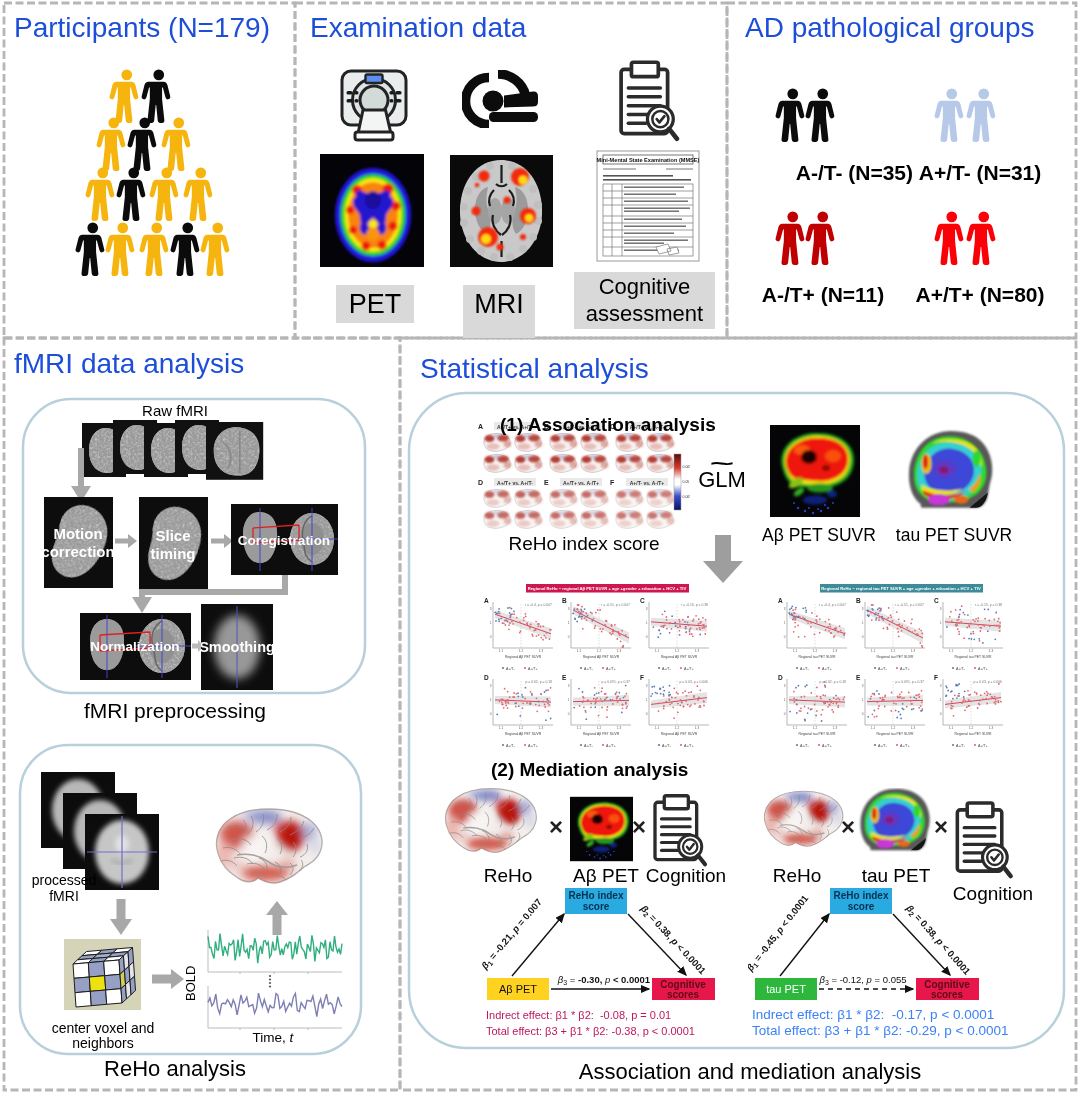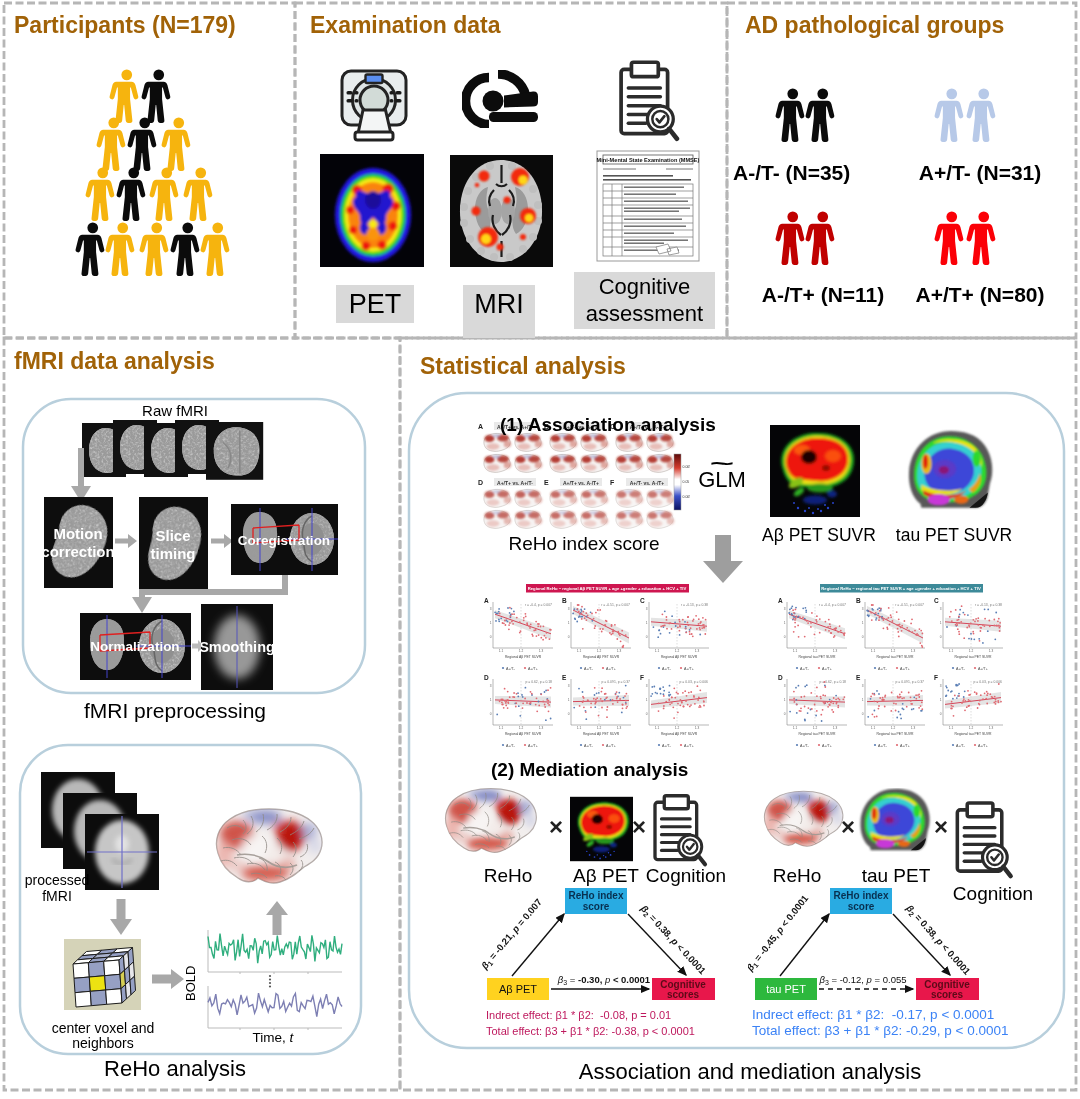--- a/index.html
+++ b/index.html
@@ -1,16 +1,16 @@
 <!DOCTYPE html>
 <html><head><meta charset="utf-8"><style>
 html,body{margin:0;padding:0}
 body{width:1080px;height:1099px;position:relative;background:#fff;font-family:"Liberation Sans",sans-serif;overflow:hidden}
 .abs{position:absolute}
-.ttl{position:absolute;font-weight:bold;font-size:23px;color:#a16207;white-space:nowrap}
+.ttl{position:absolute;font-weight:normal;font-size:28px;color:#1d4ed8;white-space:nowrap}
 .gbox{position:absolute;background:#d9d9d9;color:#000;text-align:center}
 .ctr{text-align:center}
 svg{display:block}
 </style></head>
 <body>
 
 <svg class="abs" style="left:0;top:0" width="1080" height="1099" viewBox="0 0 1080 1099">
 <g fill="none" stroke="#b6b6b6" stroke-width="2.8" stroke-dasharray="8 3.5">
 <rect x="4" y="3" width="291" height="335"></rect>
 <rect x="295" y="3" width="432" height="335"></rect>
@@ -64,21 +64,21 @@
 <use href="#person" transform="translate(50,88) scale(0.255)" fill="#0b0b0b"></use>
 <use href="#person" transform="translate(80,88) scale(0.255)" fill="#0b0b0b"></use>
 <use href="#person" transform="translate(209,88) scale(0.255)" fill="#b7c9e8"></use>
 <use href="#person" transform="translate(241,88) scale(0.255)" fill="#b7c9e8"></use>
 <use href="#person" transform="translate(50,211) scale(0.255)" fill="#c00000"></use>
 <use href="#person" transform="translate(80,211) scale(0.255)" fill="#c00000"></use>
 <use href="#person" transform="translate(209,211) scale(0.255)" fill="#fb0007"></use>
 <use href="#person" transform="translate(241,211) scale(0.255)" fill="#fb0007"></use>
 </g>
 </svg>
-<div class="abs" style="left:733px;top:161px;width:180px;text-align:left;font-weight:bold;font-size:21px">A-/T- (N=35)</div>
+<div class="abs" style="left:733px;top:161px;width:180px;text-align:right;font-weight:bold;font-size:21px">A-/T- (N=35)</div>
 <div class="abs" style="left:890px;top:161px;width:180px;text-align:center;font-weight:bold;font-size:21px">A+/T- (N=31)</div>
 <div class="abs" style="left:733px;top:283px;width:180px;text-align:center;font-weight:bold;font-size:21px">A-/T+ (N=11)</div>
 <div class="abs" style="left:890px;top:283px;width:180px;text-align:center;font-weight:bold;font-size:21px">A+/T+ (N=80)</div>
 
 <svg class="abs" style="left:339px;top:64px" width="70" height="78" viewBox="0 0 70 78">
 <rect x="3" y="7" width="64" height="54" rx="9" fill="#e9edee" stroke="#232323" stroke-width="3"></rect>
 <circle cx="35" cy="36" r="21.5" fill="#dfe5e6" stroke="#232323" stroke-width="3"></circle>
 <circle cx="35" cy="36" r="14" fill="#d2dbd7" stroke="#232323" stroke-width="3"></circle>
 <rect x="26.5" y="10.5" width="17" height="8.5" rx="1.5" fill="#5b8ff0" stroke="#232323" stroke-width="2.4"></rect>
 <g fill="#1a1a1a">
@@ -379,21 +379,21 @@
 <use href="#procImg" x="22" y="21"></use>
 <g transform="translate(44,42)">
 <rect width="74" height="76" fill="#0c0c0c"></rect>
 <ellipse cx="37" cy="38" rx="27" ry="32" fill="#c6c6c6" filter="url(#pblur)"></ellipse>
 <ellipse cx="37" cy="30" rx="7" ry="9" fill="#e2e2e2" filter="url(#pblur)"></ellipse>
 <path d="M27 45 C32 51 42 51 47 45" stroke="#999" stroke-width="2" fill="none" filter="url(#pblur)"></path>
 <line x1="37" y1="2" x2="37" y2="74" stroke="#7070c8" stroke-width="1.2"></line>
 <line x1="2" y1="38" x2="72" y2="38" stroke="#7070c8" stroke-width="1.2"></line>
 </g>
 </svg>
-<div class="abs ctr" style="left:17px;top:872px;width:80px;font-size:14px;line-height:16px">processed<br>fMRI</div>
+<div class="abs ctr" style="left:24px;top:872px;width:80px;font-size:14px;line-height:16px">processed<br>fMRI</div>
 <svg class="abs" style="left:110px;top:899px" width="22" height="36" viewBox="0 0 22 36">
     <path d="M6.5 0 H15.5 V20 H22 L11 36 L0 20 H6.5 Z" fill="#a8a8a8"></path>
   </svg>
 
 <svg class="abs" style="left:64px;top:939px" width="77" height="71" viewBox="0 0 77 71">
     <rect width="77" height="71" fill="#d5d3b8"></rect>
 <g stroke="#1c1c1c" stroke-width="1" stroke-linejoin="round">
 <polygon points="22.5,12.5 37.8,11.2 33.3,15.3 18.0,16.7" fill="#ffffff"></polygon>
 <polygon points="37.8,11.2 53.2,9.8 48.7,14.0 33.3,15.3" fill="#96a0c4"></polygon>
 <polygon points="53.2,9.8 68.5,8.5 64.0,12.7 48.7,14.0" fill="#ffffff"></polygon>

